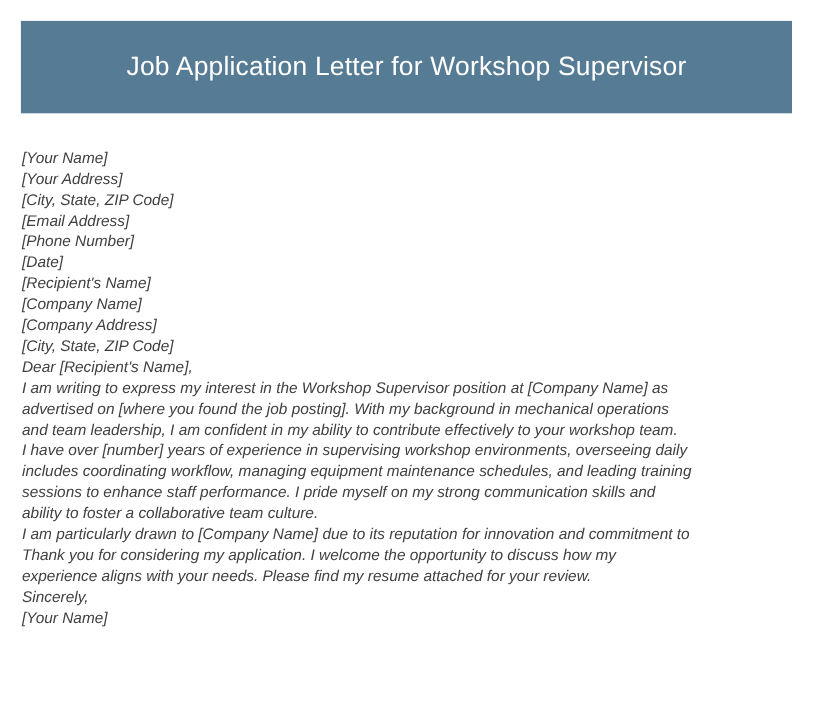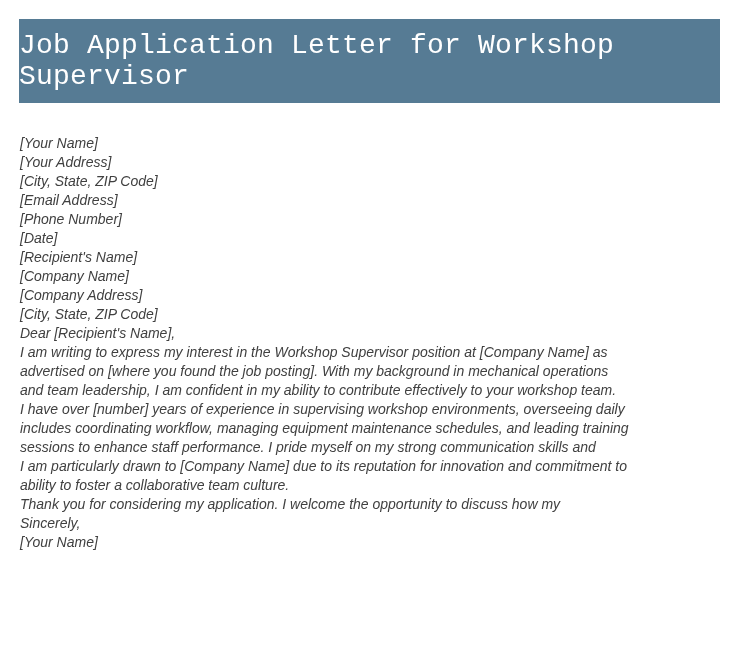--- a/index.html
+++ b/index.html
@@ -20,24 +20,24 @@
     left: 19px;
     top: 19px;
     width: 701px;
     height: 84px;
     display: flex;
     align-items: center;
     justify-content: center;
   }
   .banner h1 {
     margin: 0;
-    font-size: 28px;
+    font-size: 24px;
     font-weight: 500;
     letter-spacing: 0.2px;
-    font-family: Liberation Mono, monospace;
+    font-family: Liberation Sans, sans-serif;
   }
   .letter-body {
     position: absolute;
     left: 20px;
     top: 134px;
     width: 706px;
     font-size: 14px;
     line-height: 19px;
     font-style: italic;
   }
@@ -64,19 +64,20 @@
       <div class="line">[Company Name]</div>
       <div class="line">[Company Address]</div>
       <div class="line">[City, State, ZIP Code]</div>
       <div class="line">Dear [Recipient's Name],</div>
       <div class="line">I am writing to express my interest in the Workshop Supervisor position at [Company Name] as</div>
       <div class="line">advertised on [where you found the job posting]. With my background in mechanical operations</div>
       <div class="line">and team leadership, I am confident in my ability to contribute effectively to your workshop team.</div>
       <div class="line">I have over [number] years of experience in supervising workshop environments, overseeing daily</div>
       <div class="line">includes coordinating workflow, managing equipment maintenance schedules, and leading training</div>
       <div class="line">sessions to enhance staff performance. I pride myself on my strong communication skills and</div>
+      <div class="line">ability to foster a collaborative team culture.</div>
       <div class="line">I am particularly drawn to [Company Name] due to its reputation for innovation and commitment to</div>
-      <div class="line">ability to foster a collaborative team culture.</div>
       <div class="line">Thank you for considering my application. I welcome the opportunity to discuss how my</div>
+      <div class="line">experience aligns with your needs. Please find my resume attached for your review.</div>
       <div class="line">Sincerely,</div>
       <div class="line">[Your Name]</div>
     </div>
 </div>
 
 </body></html>

